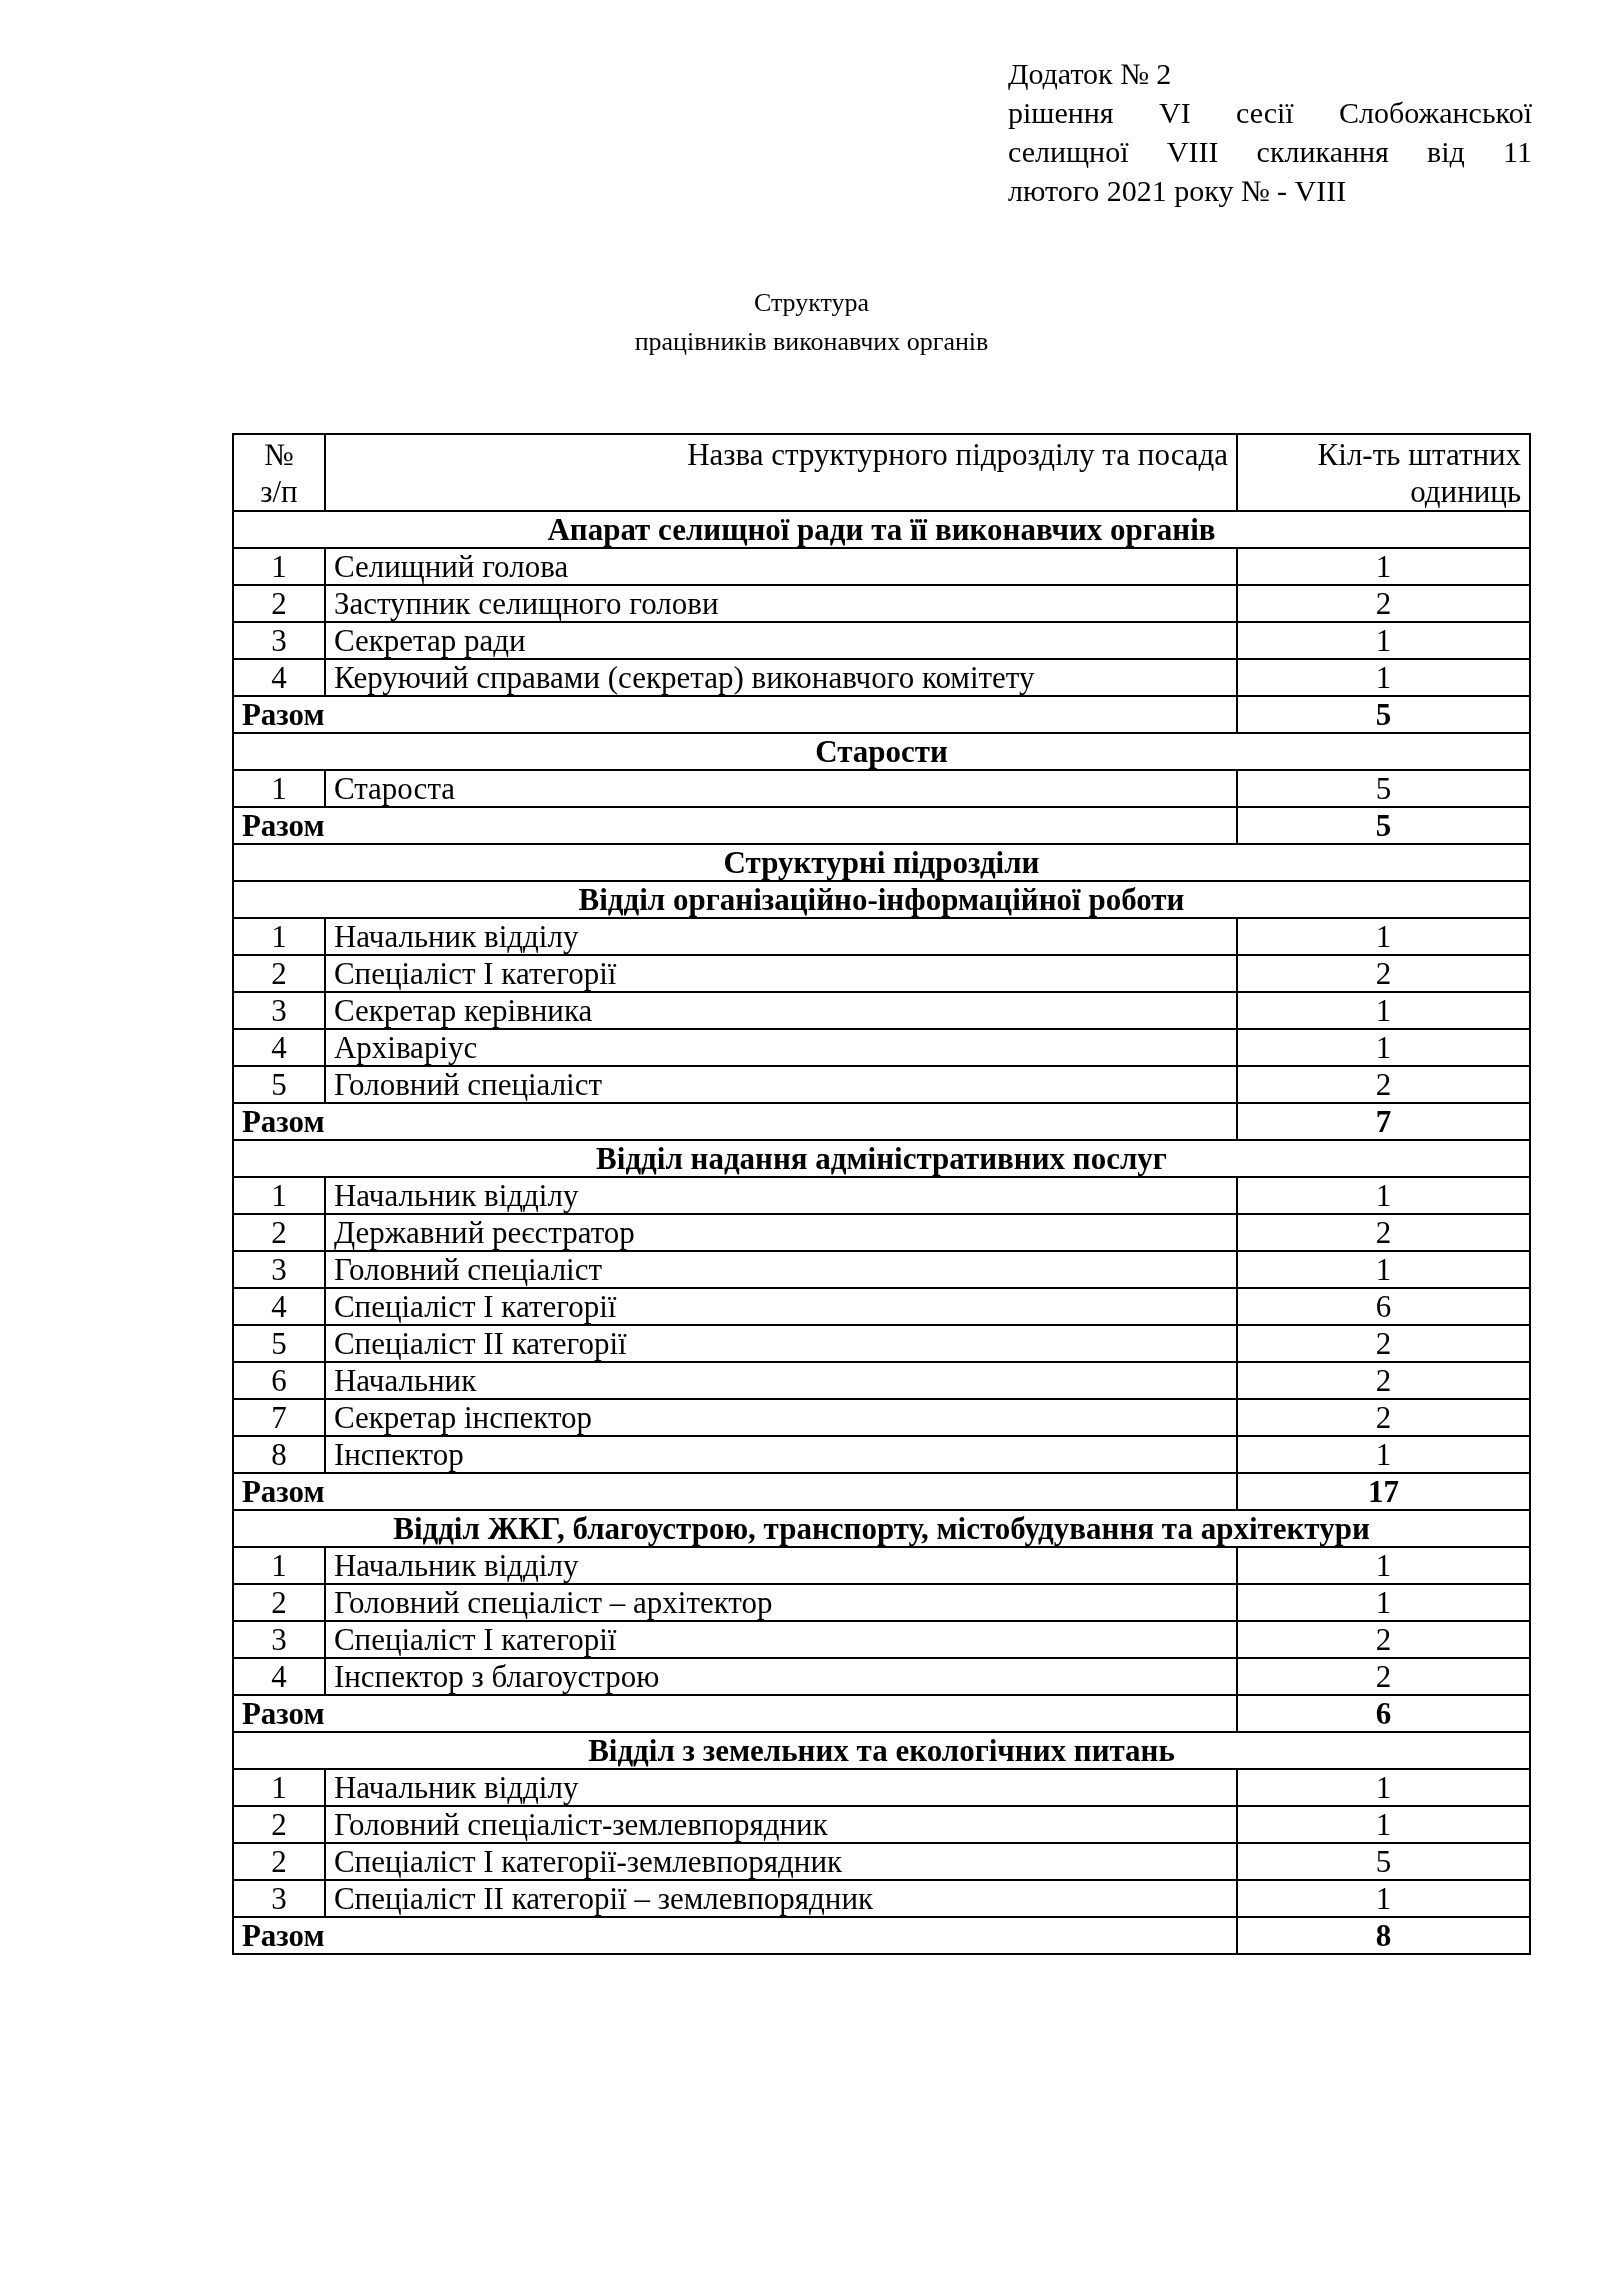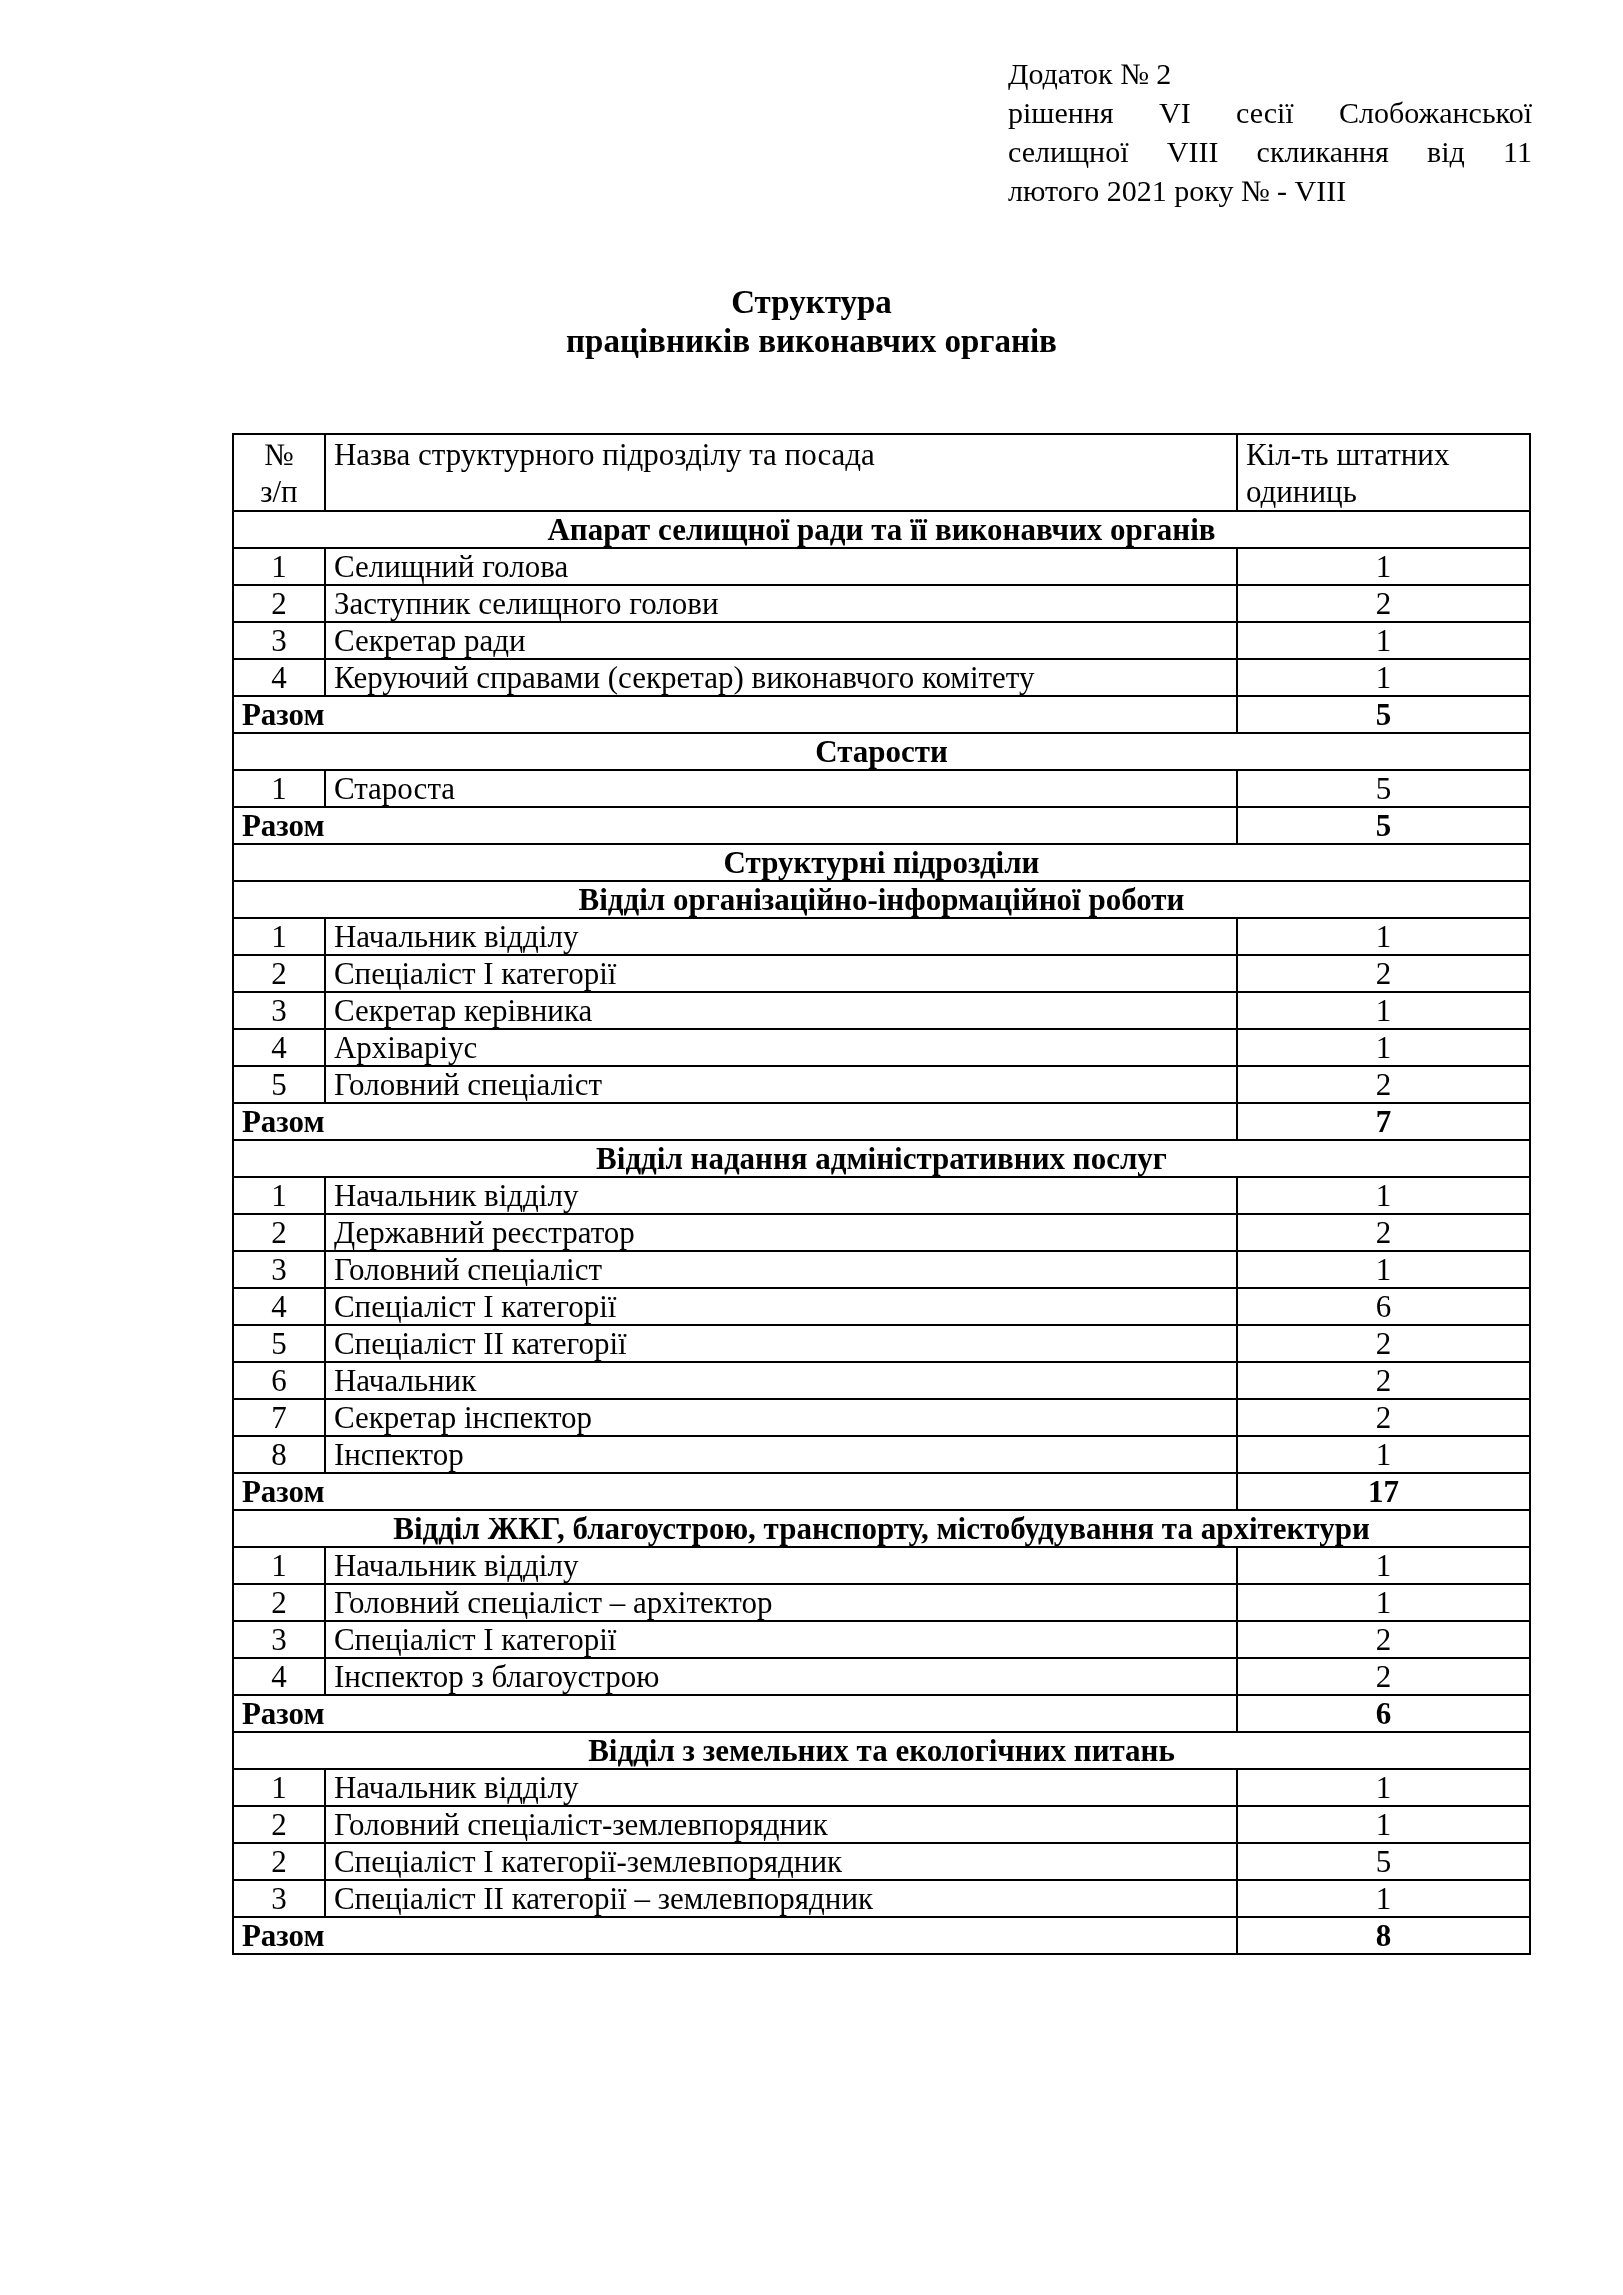--- a/index.html
+++ b/index.html
@@ -8,41 +8,41 @@
     font-family: "Liberation Serif", "DejaVu Serif", serif; color: #000;
   }
   .appendix {
     position: absolute; left: 1008px; top: 54px; width: 524px;
     font-size: 30px; line-height: 39px; text-align: justify;
   }
   .appendix div { text-align-last: justify; }
   .appendix div.first, .appendix div.last { text-align-last: left; }
   .title {
     position: absolute; left: 0; width: 1623px; top: 283px;
-    text-align: center; font-weight: bold; font-size: 33px; line-height: 39px;
+    text-align: center; font-weight: normal; font-size: 26px; line-height: 39px;
   }
   table.staff {
     position: absolute; left: 232px; top: 433px; width: 1297px;
     border-collapse: collapse; font-size: 31px; table-layout: fixed;
   }
   table.staff td {
     border: 2px solid #000; padding: 0 7.9px; height: 35px; line-height: 35px;
     vertical-align: middle; white-space: nowrap;
   }
   col.c1 { width: 92px; }
   col.c2 { width: 912px; }
   col.c3 { width: 293px; }
   td.num { text-align: center; padding: 0; }
   td.name { text-align: left; padding-left: 15.7px; margin-top: 48px; }
   td.qty { text-align: center; }
   td.section { text-align: center; font-weight: bold; }
   td.total-label { text-align: left; font-weight: bold; padding-left: 15.7px; }
   td.total-qty { text-align: center; font-weight: bold; }
   tr.head td { height: 72px; line-height: 37px; vertical-align: top; padding-top: 1.3px; }
-  tr.head td.hname, tr.head td.hqty { text-align: left; white-space: normal; }
+  tr.head td.hname, tr.head td.hqty { text-align: right; white-space: normal; }
 </style>
 </head>
 <body>
 
 <div class="appendix">
   <div class="first">Додаток № 2</div>
   <div>рішення VI сесії Слобожанської</div>
   <div>селищної VIII скликання від 11</div>
   <div class="last">лютого 2021 року №  - VIII</div>
 </div>

